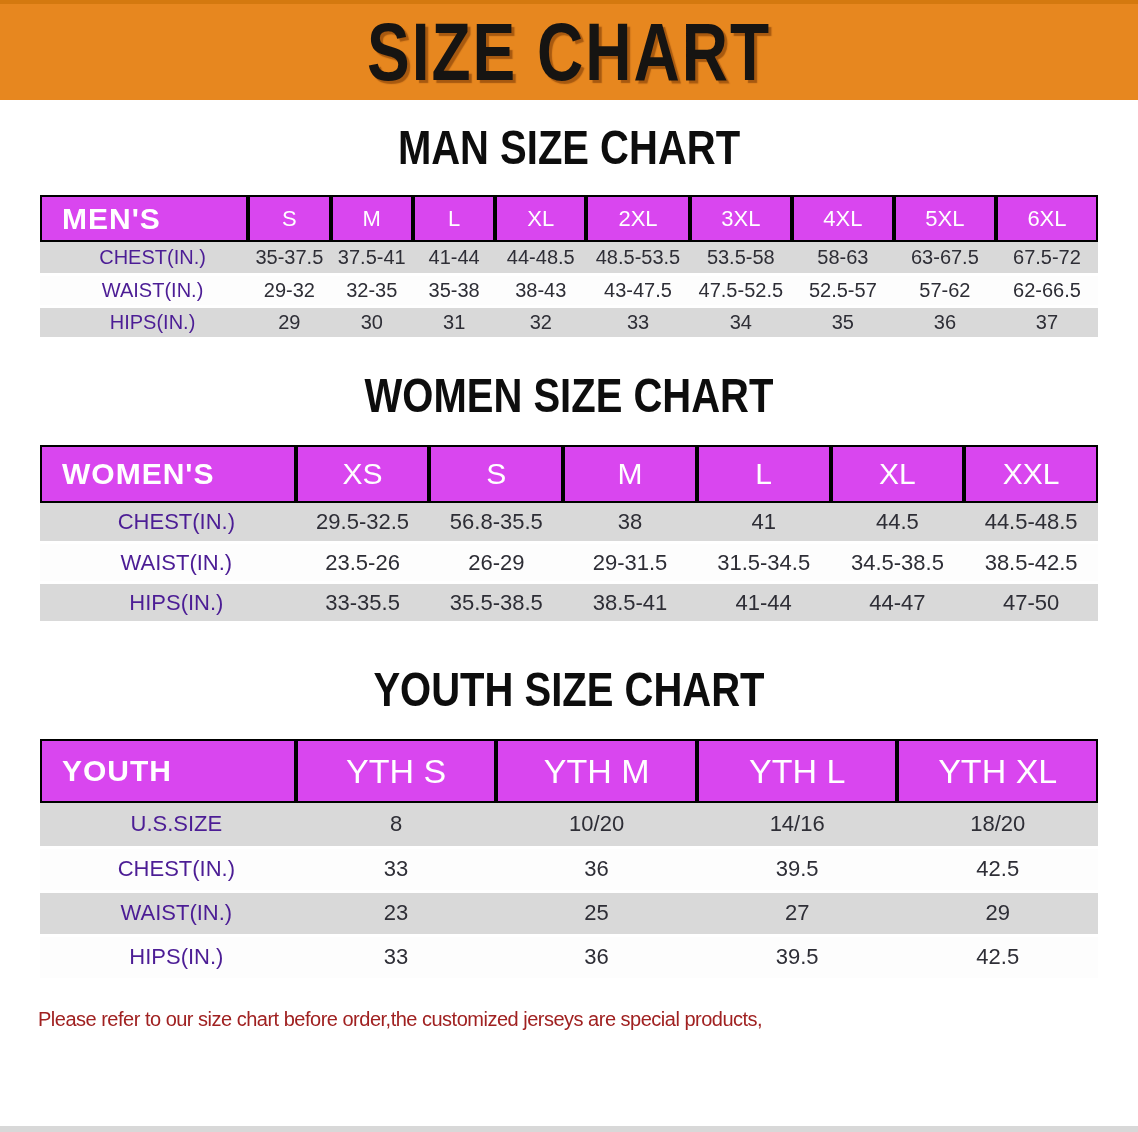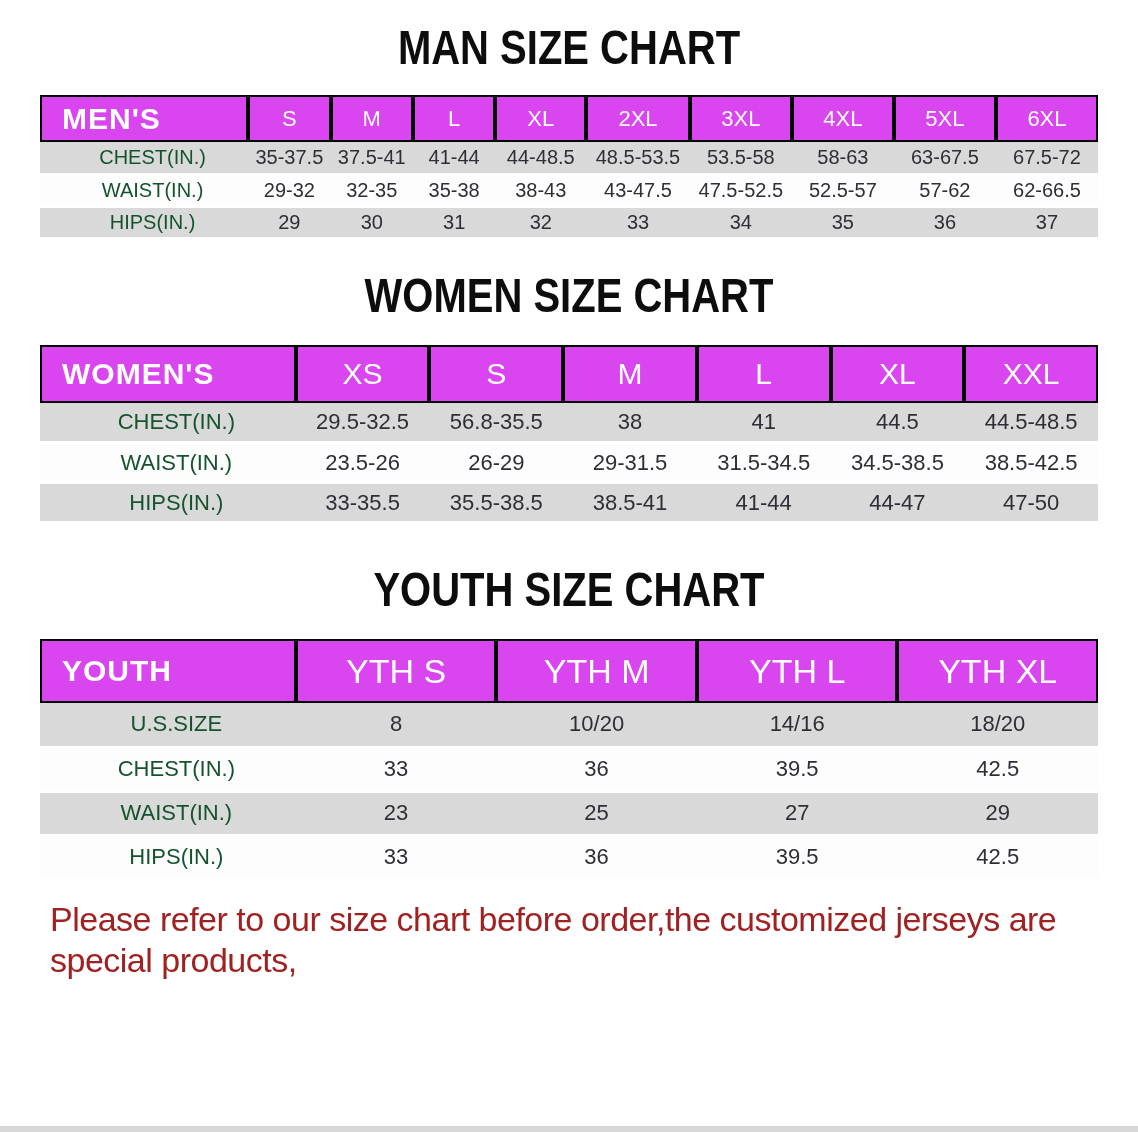--- a/index.html
+++ b/index.html
@@ -69,21 +69,21 @@
   }
   table.size-table thead th.corner {
     text-align: left;
     padding-left: 22px;
     font-weight: bold;
     letter-spacing: 1px;
   }
   table.size-table tbody tr:nth-child(odd)  { background: #D9D9D9; }
   table.size-table tbody tr:nth-child(even) { background: #FDFDFD; }
   table.size-table tbody tr { border-bottom: 3px solid #ffffff; }
-  table.size-table tbody td.rowlabel { color: #14532d; padding-left: 18px; }
+  table.size-table tbody td.rowlabel { color: #4c1d95; padding-left: 18px; }
 
   
   .men thead th { height: 45px; font-size: 22px; }
   .men thead th.corner { font-size: 30px; }
   .men tbody tr { height: 32px; font-size: 20px; }
   .men th:nth-child(1) { width: 17.5%; }
   .men th:nth-child(2), .men th:nth-child(3), .men th:nth-child(4) { width: 7.6%; }
   .men th:nth-child(5) { width: 8.4%; }
   .men th:nth-child(6) { width: 9.6%; }
 
@@ -95,42 +95,45 @@
 
   
   .youth thead th { height: 62px; font-size: 34px; }
   .youth thead th.corner { font-size: 30px; margin-left: 39px; }
   .youth tbody tr { height: 44px; font-size: 22px; }
   .youth th:nth-child(1) { width: 22%; }
 
   
   .disclaimer {
     margin-top: 18px;
-    padding: 0 50px;
-    font-size: 34px;
+    padding: 0 38px;
+    font-size: 20px;
     line-height: 41px;
     color: #A02121;
     letter-spacing: -0.5px;
   }
   .disclaimer p { margin: 0; }
 
   .bottom-edge {
     position: absolute;
     bottom: 0;
     left: 0;
     width: 100%;
     height: 6px;
     background: #D8D8D8;
   }
 </style>
 </head>
 <body>
 
 <div class="page">
 
+  <header class="banner" style="background: rgb(231, 135, 31);">
+    <h1 style="color: rgb(22, 20, 18);">SIZE CHART</h1>
+  </header>
 
   <section>
     <h2 class="section-title" id="man-title">MAN SIZE CHART</h2>
     <table class="size-table men">
         <thead>
           <tr>
             <th class="corner">MEN'S</th>
             <th>S</th>
             <th>M</th>
             <th>L</th>

